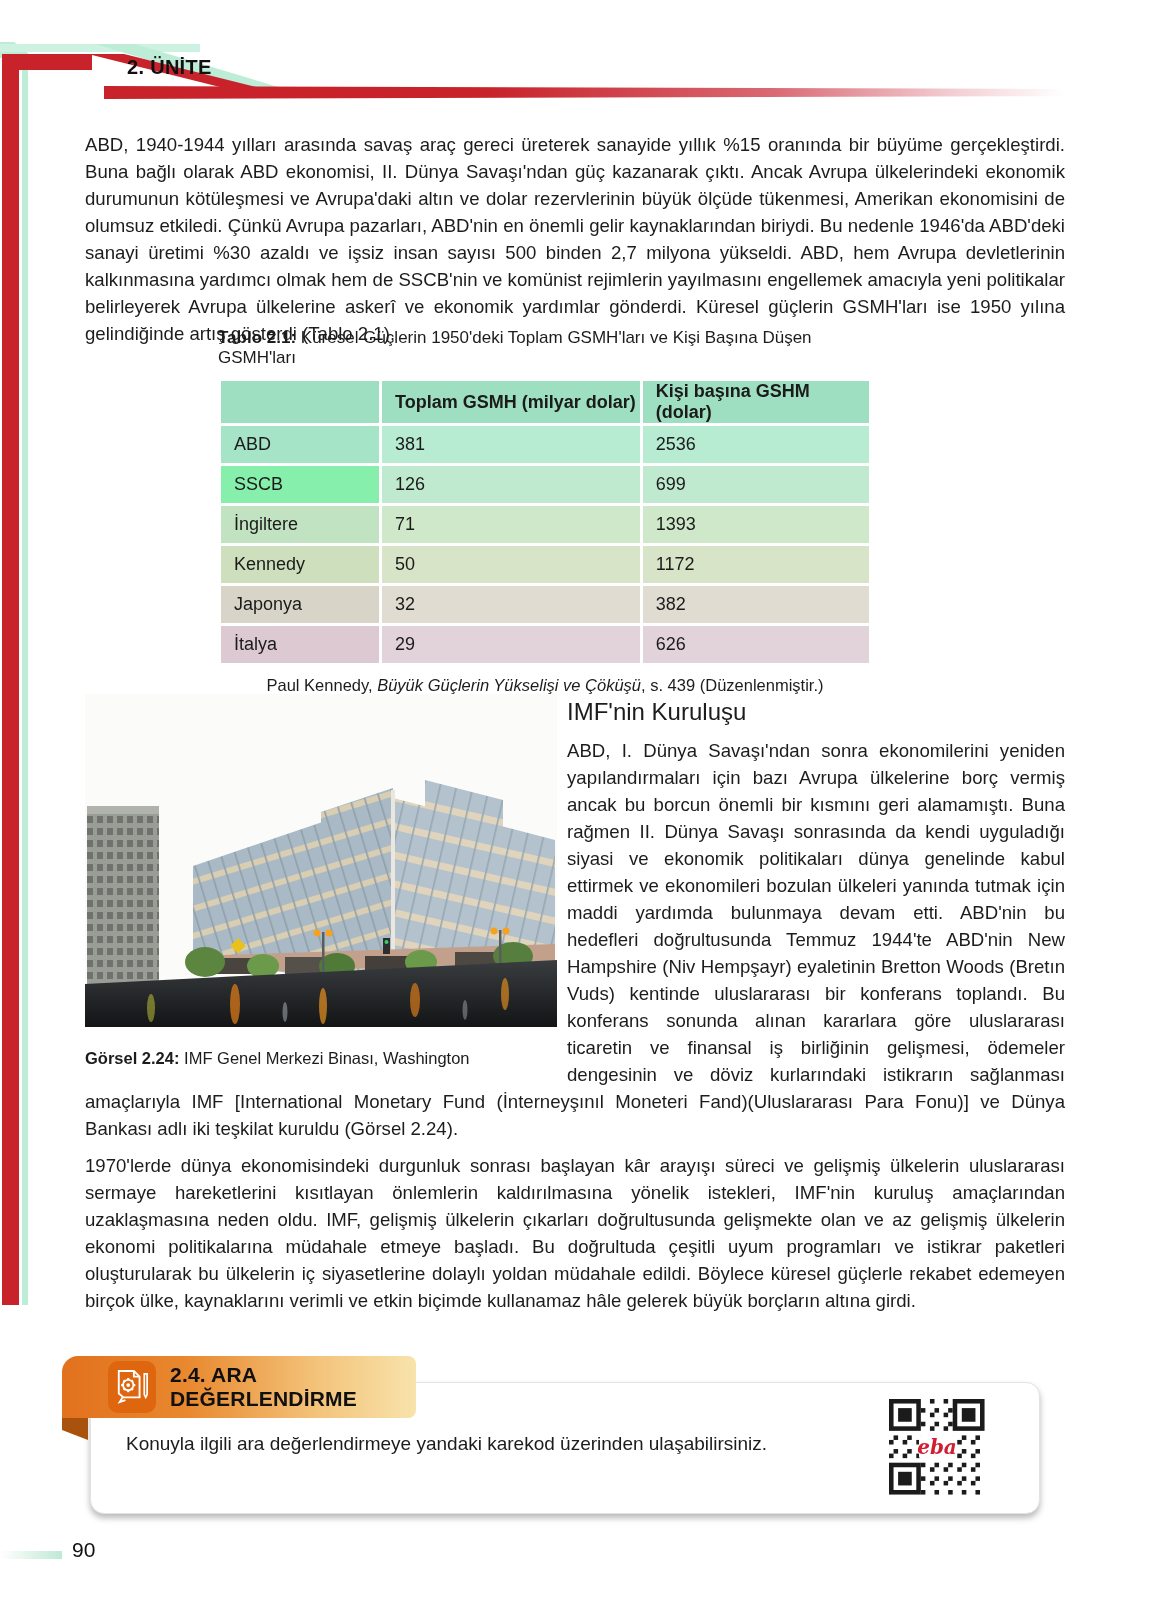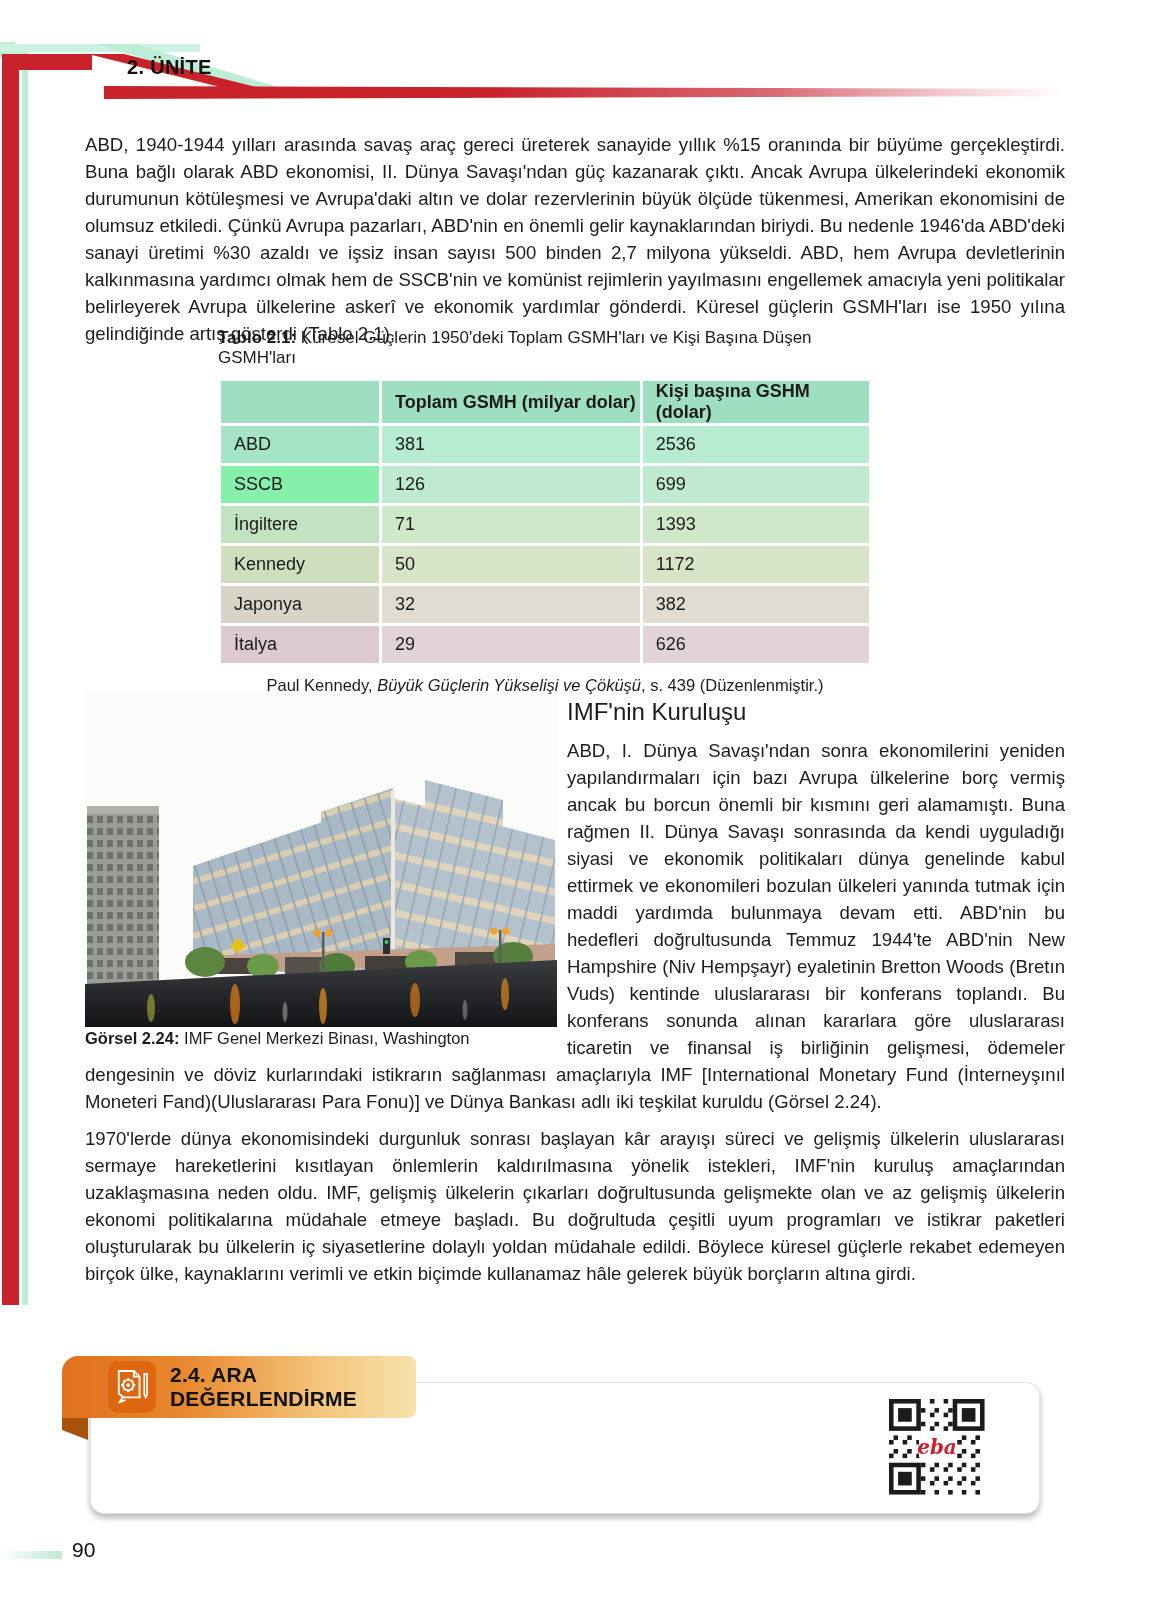--- a/index.html
+++ b/index.html
@@ -44,21 +44,21 @@
   .r4 td{background:#dee0c9}.r4 td:first-child{background:#d5dcbf}
   .r5 td{background:#e0dcd2}.r5 td:first-child{background:#d8d5c8}
   .r6 td{background:#e2d3da}.r6 td:first-child{background:#dcc9d2}
   .table-source{font-size:16.5px; text-align:center; margin-top:10px; color:#1c1c1c;}
   .table-source i{font-style:italic;}
   
   .flow{position:absolute; left:85px; top:694px; width:980px;
     font-size:18.6px; line-height:27px; text-align:justify;}
   figure.imf{float:left; width:472px; margin:0 10px 6px 0; padding:0;}
   figure.imf svg{display:block; width:472px; height:333px;}
-  figcaption{font-size:16.5px; text-align:left; margin-top:0; line-height:22px;}
+  figcaption{font-size:16.5px; text-align:left; margin-top:20px; line-height:22px;}
   figcaption b{font-weight:800;}
   .imf-heading{font-size:24px; font-weight:400; margin:4px 0 12px 0; text-align:left;}
   .flow p{margin:0 0 10px 0;}
   
   .eval{position:absolute; left:62px; top:1350px; width:980px; height:170px;}
   .eval-card{position:absolute; left:28px; top:32px; right:2px; height:130px;
     background:#ffffff; border:1px solid #e3e3e3; border-radius:14px;
     box-shadow:0 4px 6px rgba(0,0,0,.28);}
   .eval-card p{position:absolute; left:35px; top:50px; width:720px; margin:0;
     font-size:19px; color:#1c1c1c; text-align:left;}
@@ -214,20 +214,21 @@
       </svg>
       <figcaption><b>Görsel 2.24:</b><span> IMF Genel Merkezi Binası, Washington</span></figcaption>
     </figure>
     <h2 class="imf-heading">IMF'nin Kuruluşu</h2>
     <p>ABD, I. Dünya Savaşı'ndan sonra ekonomilerini yeniden yapılandırmaları için bazı Avrupa ülkelerine borç vermiş ancak bu borcun önemli bir kısmını geri alamamıştı. Buna rağmen II. Dünya Savaşı sonrasında da kendi uyguladığı siyasi ve ekonomik politikaları dünya genelinde kabul ettirmek ve ekonomileri bozulan ülkeleri yanında tutmak için maddi yardımda bulunmaya devam etti. ABD'nin bu hedefleri doğrultusunda Temmuz 1944'te ABD'nin New Hampshire (Niv Hempşayr) eyaletinin Bretton Woods (Bretın Vuds) kentinde uluslararası bir konferans toplandı. Bu konferans sonunda alınan kararlara göre uluslararası ticaretin ve finansal iş birliğinin gelişmesi, ödemeler dengesinin ve döviz kurlarındaki istikrarın sağlanması amaçlarıyla IMF [International Monetary Fund (İnterneyşınıl Moneteri Fand)(Uluslararası Para Fonu)] ve Dünya Bankası adlı iki teşkilat kuruldu (Görsel 2.24).</p>
     <p>1970'lerde dünya ekonomisindeki durgunluk sonrası başlayan kâr arayışı süreci ve gelişmiş ülkelerin uluslararası sermaye hareketlerini kısıtlayan önlemlerin kaldırılmasına yönelik istekleri, IMF'nin kuruluş amaçlarından uzaklaşmasına neden oldu. IMF, gelişmiş ülkelerin çıkarları doğrultusunda gelişmekte olan ve az gelişmiş ülkelerin ekonomi politikalarına müdahale etmeye başladı. Bu doğrultuda çeşitli uyum programları ve istikrar paketleri oluşturularak bu ülkelerin iç siyasetlerine dolaylı yoldan müdahale edildi. Böylece küresel güçlerle rekabet edemeyen birçok ülke, kaynaklarını verimli ve etkin biçimde kullanamaz hâle gelerek büyük borçların altına girdi.</p>
   </div>
 
   <section class="eval">
     <div class="eval-card">
+      <p>Konuyla ilgili ara değerlendirmeye yandaki karekod üzerinden ulaşabilirsiniz.</p>
       <svg class="eval-qr" id="qr" viewBox="0 0 100 100">
         <rect width="100" height="100" fill="#ffffff"></rect>
         <g id="qr-modules" fill="#1b1b1b">
             <rect x="42.95" y="2.00" width="4.55" height="4.55"></rect>
             <rect x="56.60" y="2.00" width="4.55" height="4.55"></rect>
             <rect x="33.85" y="11.10" width="4.55" height="4.55"></rect>
             <rect x="47.50" y="11.10" width="4.55" height="4.55"></rect>
             <rect x="61.15" y="11.10" width="4.55" height="4.55"></rect>
             <rect x="42.95" y="15.65" width="4.55" height="4.55"></rect>
             <rect x="56.60" y="15.65" width="4.55" height="4.55"></rect>

